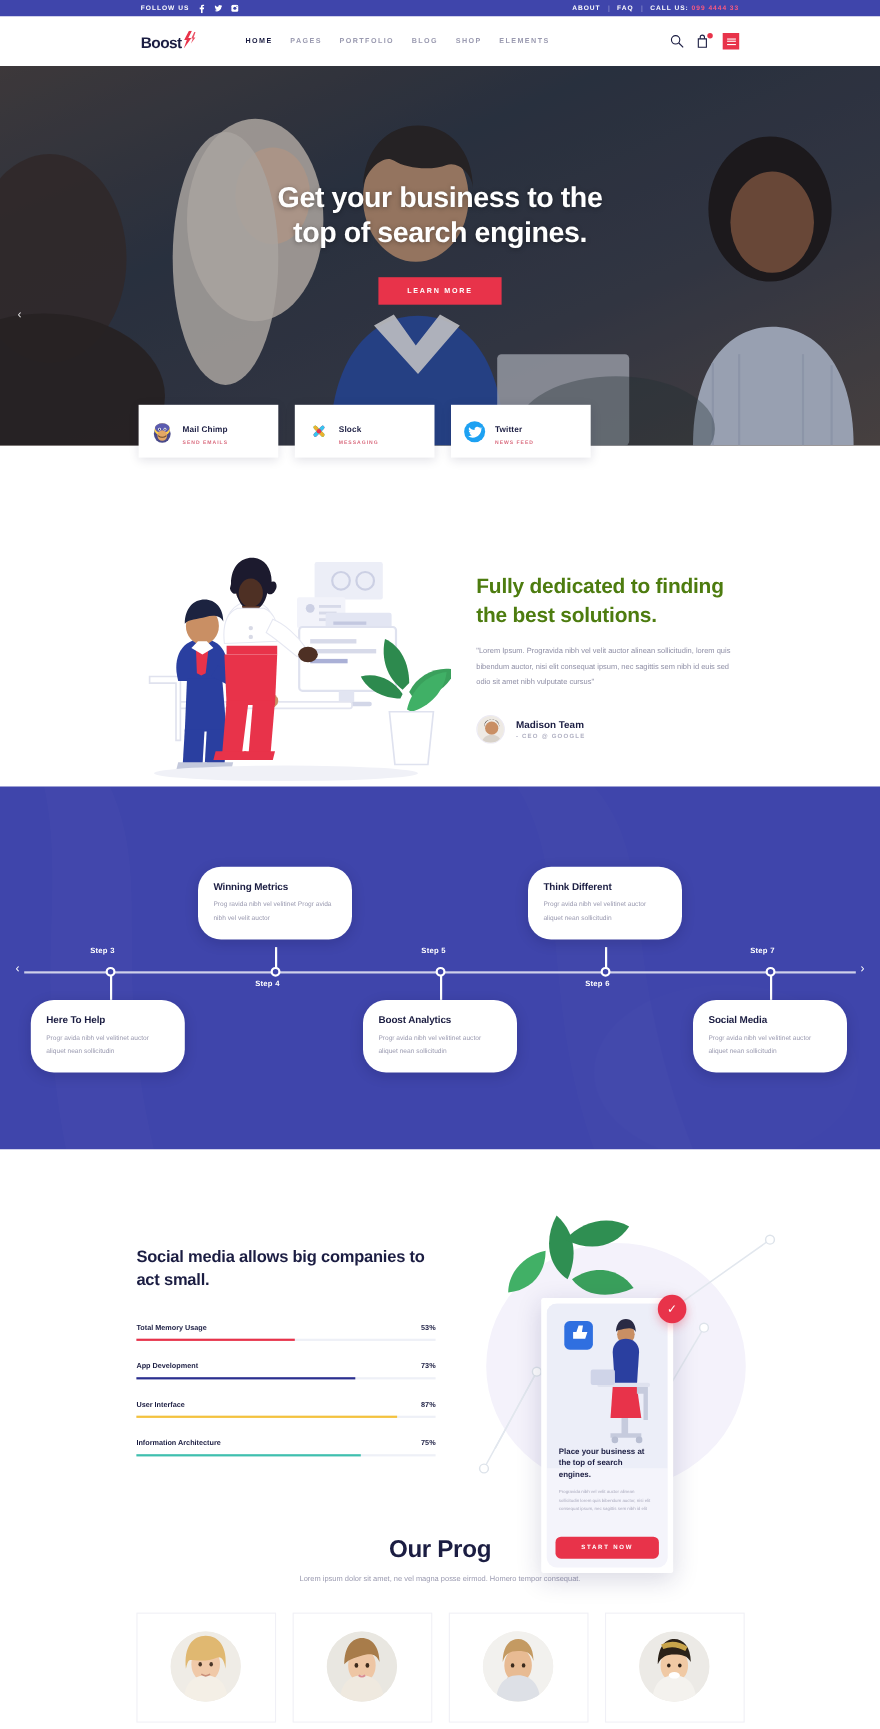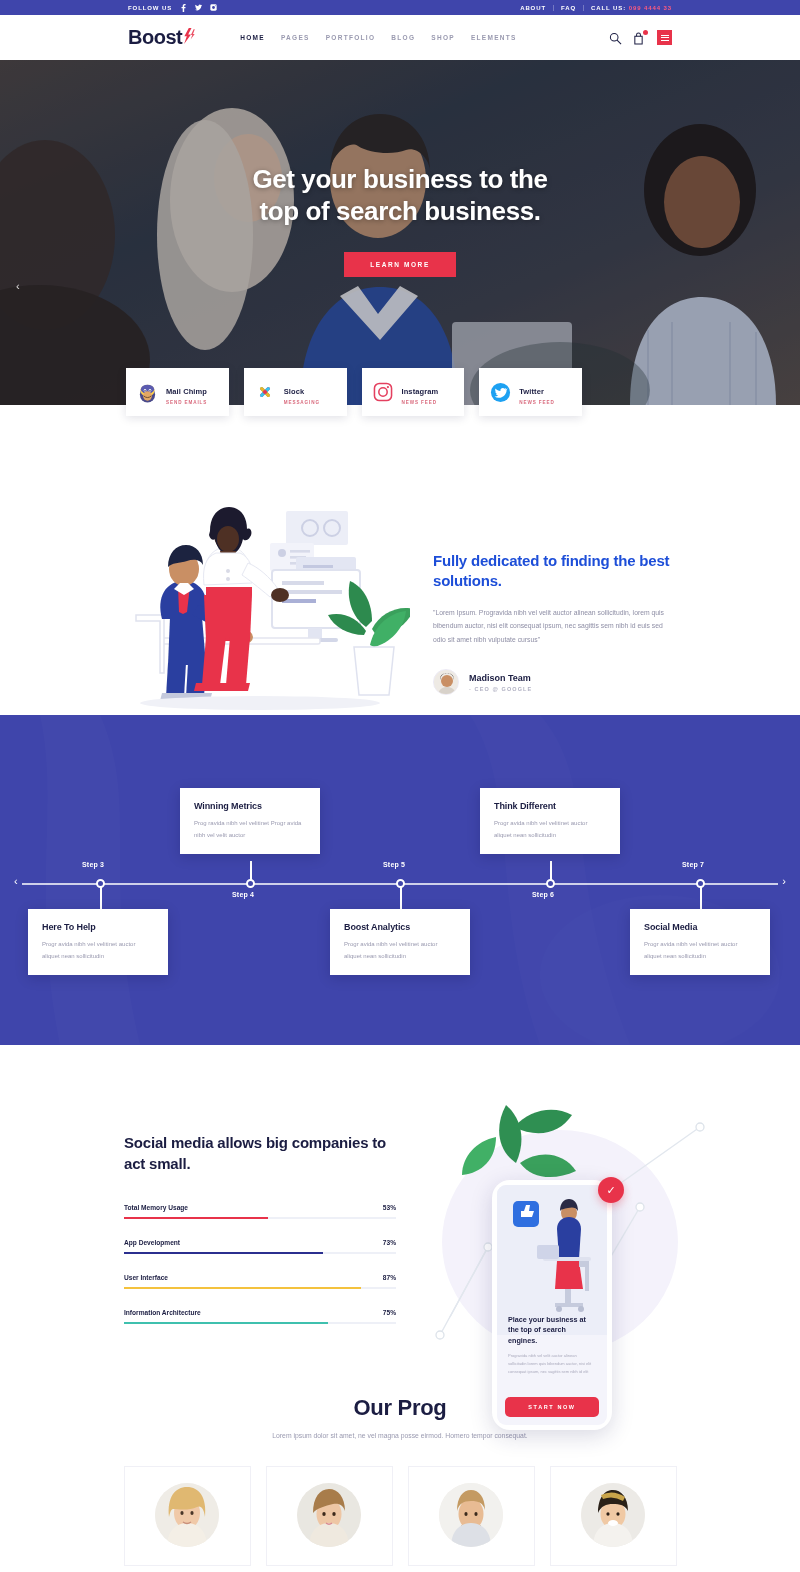--- a/index.html
+++ b/index.html
@@ -38,21 +38,21 @@
   .header {
     height: 45px;
     background: #fff;
     display: flex;
     align-items: center;
     position: relative;
     z-index: 30;
   }
   .logo {
     margin-left: 128px;
-    font-size: 20px;
+    font-size: 14px;
     font-weight: bold;
     color: #1b1d42;
     letter-spacing: -.5px;
     position: relative;
     display: flex;
     align-items: baseline;
   }
   .logo-bolt { color: #e8334a; font-size: 14px; margin-left: -1px; font-style: italic; font-weight: 900; }
   .nav {
     display: flex;
@@ -123,23 +123,22 @@
   .sc-sub { font-size: 4.6px; color: #d96a7d; letter-spacing: .9px; font-weight: bold; margin-top: 2px; }
 
   
   .about {
     padding-top: 90px; height: 310px;
     display: flex; align-items: flex-start;
   }
   .about-ill { width: 300px; margin-left: 110px; height: 215px; position: relative; }
   .about-text { width: 240px; margin-left: 23px; padding-top: 26px; }
   .about-title {
-    font-size: 15px; color: #1d4ed8; font-weight: bold; line-height: 1.35;
+    font-size: 19px; color: #4d7c0f; font-weight: bold; line-height: 1.35;
     letter-spacing: -.2px;
-    margin-top: 30px;
   }
   .about-quote {
     margin-top: 14px; font-size: 6.8px; line-height: 2.05; color: #8e8ea5;
   }
   .about-person { margin-top: 22px; display: flex; align-items: center; gap: 10px; }
   .avatar-sm {
     width: 26px; height: 26px; border-radius: 50%;
     background: radial-gradient(circle at 50% 38%, #d8a47a 0 38%, #f0ece7 39% 100%);
     border: 1px solid #eceaf4; overflow:hidden; position:relative;
   }
@@ -159,21 +158,21 @@
   .tl-cap.left { left: 14px; }
   .tl-cap.right { right: 14px; }
   .tl-node {
     position: absolute; width: 9px; height: 9px; border-radius: 50%;
     background: #3f45ab; border: 2px solid #fff; top: 164px; z-index: 3;
   }
   .tl-stem { position: absolute; width: 1.5px; background: #fff; z-index: 2; }
   .tl-label { position: absolute; color: #fff; font-size: 7px; font-weight: bold; letter-spacing: .2px; }
   .tl-card {
     position: absolute; background: #fff; width: 140px; padding: 13px 14px;
-    box-shadow: 0 3px 12px rgba(10,10,50,.18); z-index: 4;
+    box-shadow: 0 3px 12px rgba(10,10,50,.18); z-index: 4; border-radius: 21px;
   }
   .tl-card h4 { font-size: 9px; color: #1b1d42; font-weight: bold; letter-spacing: -.1px; }
   .tl-card p { font-size: 6px; color: #9a9ab0; line-height: 1.95; margin-top: 7px; }
 
   
   .skills-sec { height: 330px; position: relative; background: #fff; }
   .skills-left { position: absolute; left: 124px; top: 87px; width: 272px; }
   .skills-title {
     font-size: 15px; color: #1b1d42; font-weight: bold; line-height: 1.4; letter-spacing: -.2px;
   }
@@ -181,21 +180,21 @@
   .bar-row { margin-bottom: 20px; position: relative; }
   .bar-head { display: flex; justify-content: space-between; align-items: baseline; }
   .bar-label { font-size: 6.6px; color: #1b1d42; font-weight: bold; }
   .bar-pct { font-size: 6.6px; color: #1b1d42; font-weight: bold; }
   .bar-track { margin-top: 6px; height: 2px; background: #eef0f7; width: 100%; }
   .bar-fill { height: 2px; }
 
   .phone-wrap { position: absolute; left: 410px; top: 22px; width: 380px; height: 300px; }
   .phone {
     position: absolute; left: 82px; top: 113px; width: 120px; height: 250px;
-    background: #fff; border-radius: 18px; box-shadow: 0 6px 22px rgba(30,30,90,.17);
+    background: #fff; border-radius: 2px; box-shadow: 0 6px 22px rgba(30,30,90,.17);
     overflow: hidden;
   }
   .phone-screen { position: absolute; inset: 5px; border-radius: 9px; background: #f4f4fb; overflow:hidden; }
   .phone-txt { position: absolute; left: 11px; right: 11px; top: 130px; }
   .phone-h { font-size: 7.2px; color: #1b1d42; font-weight: bold; line-height: 1.45; }
   .phone-p { font-size: 4px; color: #aaaabd; line-height: 1.9; margin-top: 6px; }
   .phone-cta {
     position: absolute; left: 8px; right: 8px; bottom: 8px; height: 20px;
     background: #e8334a; border-radius: 5px; color: #fff;
     font-size: 5.5px; letter-spacing: 1.6px; font-weight: bold;
@@ -335,21 +334,21 @@
           <line x1="756" y1="272" x2="756" y2="345"></line>
       </g>
       <ellipse cx="560" cy="330" rx="90" ry="48" fill="#233" opacity=".35"></ellipse>
     </svg>
   </div>
   <div class="hero-overlay"></div>
   <div class="hero-arrow">‹</div>
   <div class="hero-content">
     <div class="hero-title">
       <div>Get your business to the</div>
-      <div>top of search business.</div>
+      <div>top of search engines.</div>
     </div>
     <div class="hero-btn">LEARN MORE</div>
   </div>
 </div>
 
 <div class="social-row">
   <div class="social-card">
     <span class="sc-icon">
       <svg width="21" height="21" viewBox="0 0 22 22">
         <ellipse cx="11" cy="13" rx="8" ry="8.5" fill="#4a4a8a"></ellipse>
@@ -374,33 +373,20 @@
         <rect x="4" y="9.2" width="14" height="3.6" rx="1.8" fill="#e01e5a" transform="rotate(-45 11 11)"></rect>
         <rect x="4" y="9.2" width="14" height="3.6" rx="1.8" fill="#2eb67d" transform="rotate(45 11 11)"></rect>
         <rect x="9.2" y="4" width="3.6" height="14" rx="1.8" fill="#ecb22e" transform="rotate(-45 11 11)"></rect>
         <rect x="9.2" y="4" width="3.6" height="14" rx="1.8" fill="#36c5f0" transform="rotate(45 11 11)"></rect>
         <circle cx="11" cy="11" r="2.3" fill="#e8334a"></circle>
       </svg>
     </span>
     <span>
       <span class="sc-name">Slock</span>
       <span class="sc-sub" style="display:block">MESSAGING</span>
-    </span>
-  </div>
-  <div class="social-card">
-    <span class="sc-icon">
-      <svg width="20" height="20" viewBox="0 0 22 22">
-        <rect x="1.6" y="1.6" width="18.8" height="18.8" rx="5.4" fill="none" stroke="#e4405f" stroke-width="1.7"></rect>
-        <circle cx="11" cy="11" r="4.6" fill="none" stroke="#e4405f" stroke-width="1.7"></circle>
-        <circle cx="16.4" cy="5.6" r="1.2" fill="#e4405f"></circle>
-      </svg>
-    </span>
-    <span>
-      <span class="sc-name">Instagram</span>
-      <span class="sc-sub" style="display:block">NEWS FEED</span>
     </span>
   </div>
   <div class="social-card">
     <span class="sc-icon">
       <svg width="21" height="21" viewBox="0 0 22 22">
         <circle cx="11" cy="11" r="10" fill="#1da1f2"></circle>
         <path fill="#fff" d="M17.3 7.4c-.5.2-1 .4-1.5.4.5-.3.9-.8 1.1-1.4-.5.3-1 .5-1.6.6a2.6 2.6 0 0 0-4.4 2.3c-2-.1-3.9-1.1-5.2-2.6a2.6 2.6 0 0 0 .8 3.4c-.4 0-.8-.1-1.1-.3 0 1.2.9 2.3 2 2.5-.4.1-.8.1-1.2.1.3 1 1.3 1.8 2.4 1.8-1.1.8-2.4 1.2-3.8 1.1 1.3.8 2.8 1.3 4.4 1.3 5.3 0 8.2-4.4 8.2-8.2v-.4c.5-.4 1-.9 1.3-1.5z"></path>
       </svg>
     </span>
     <span>

